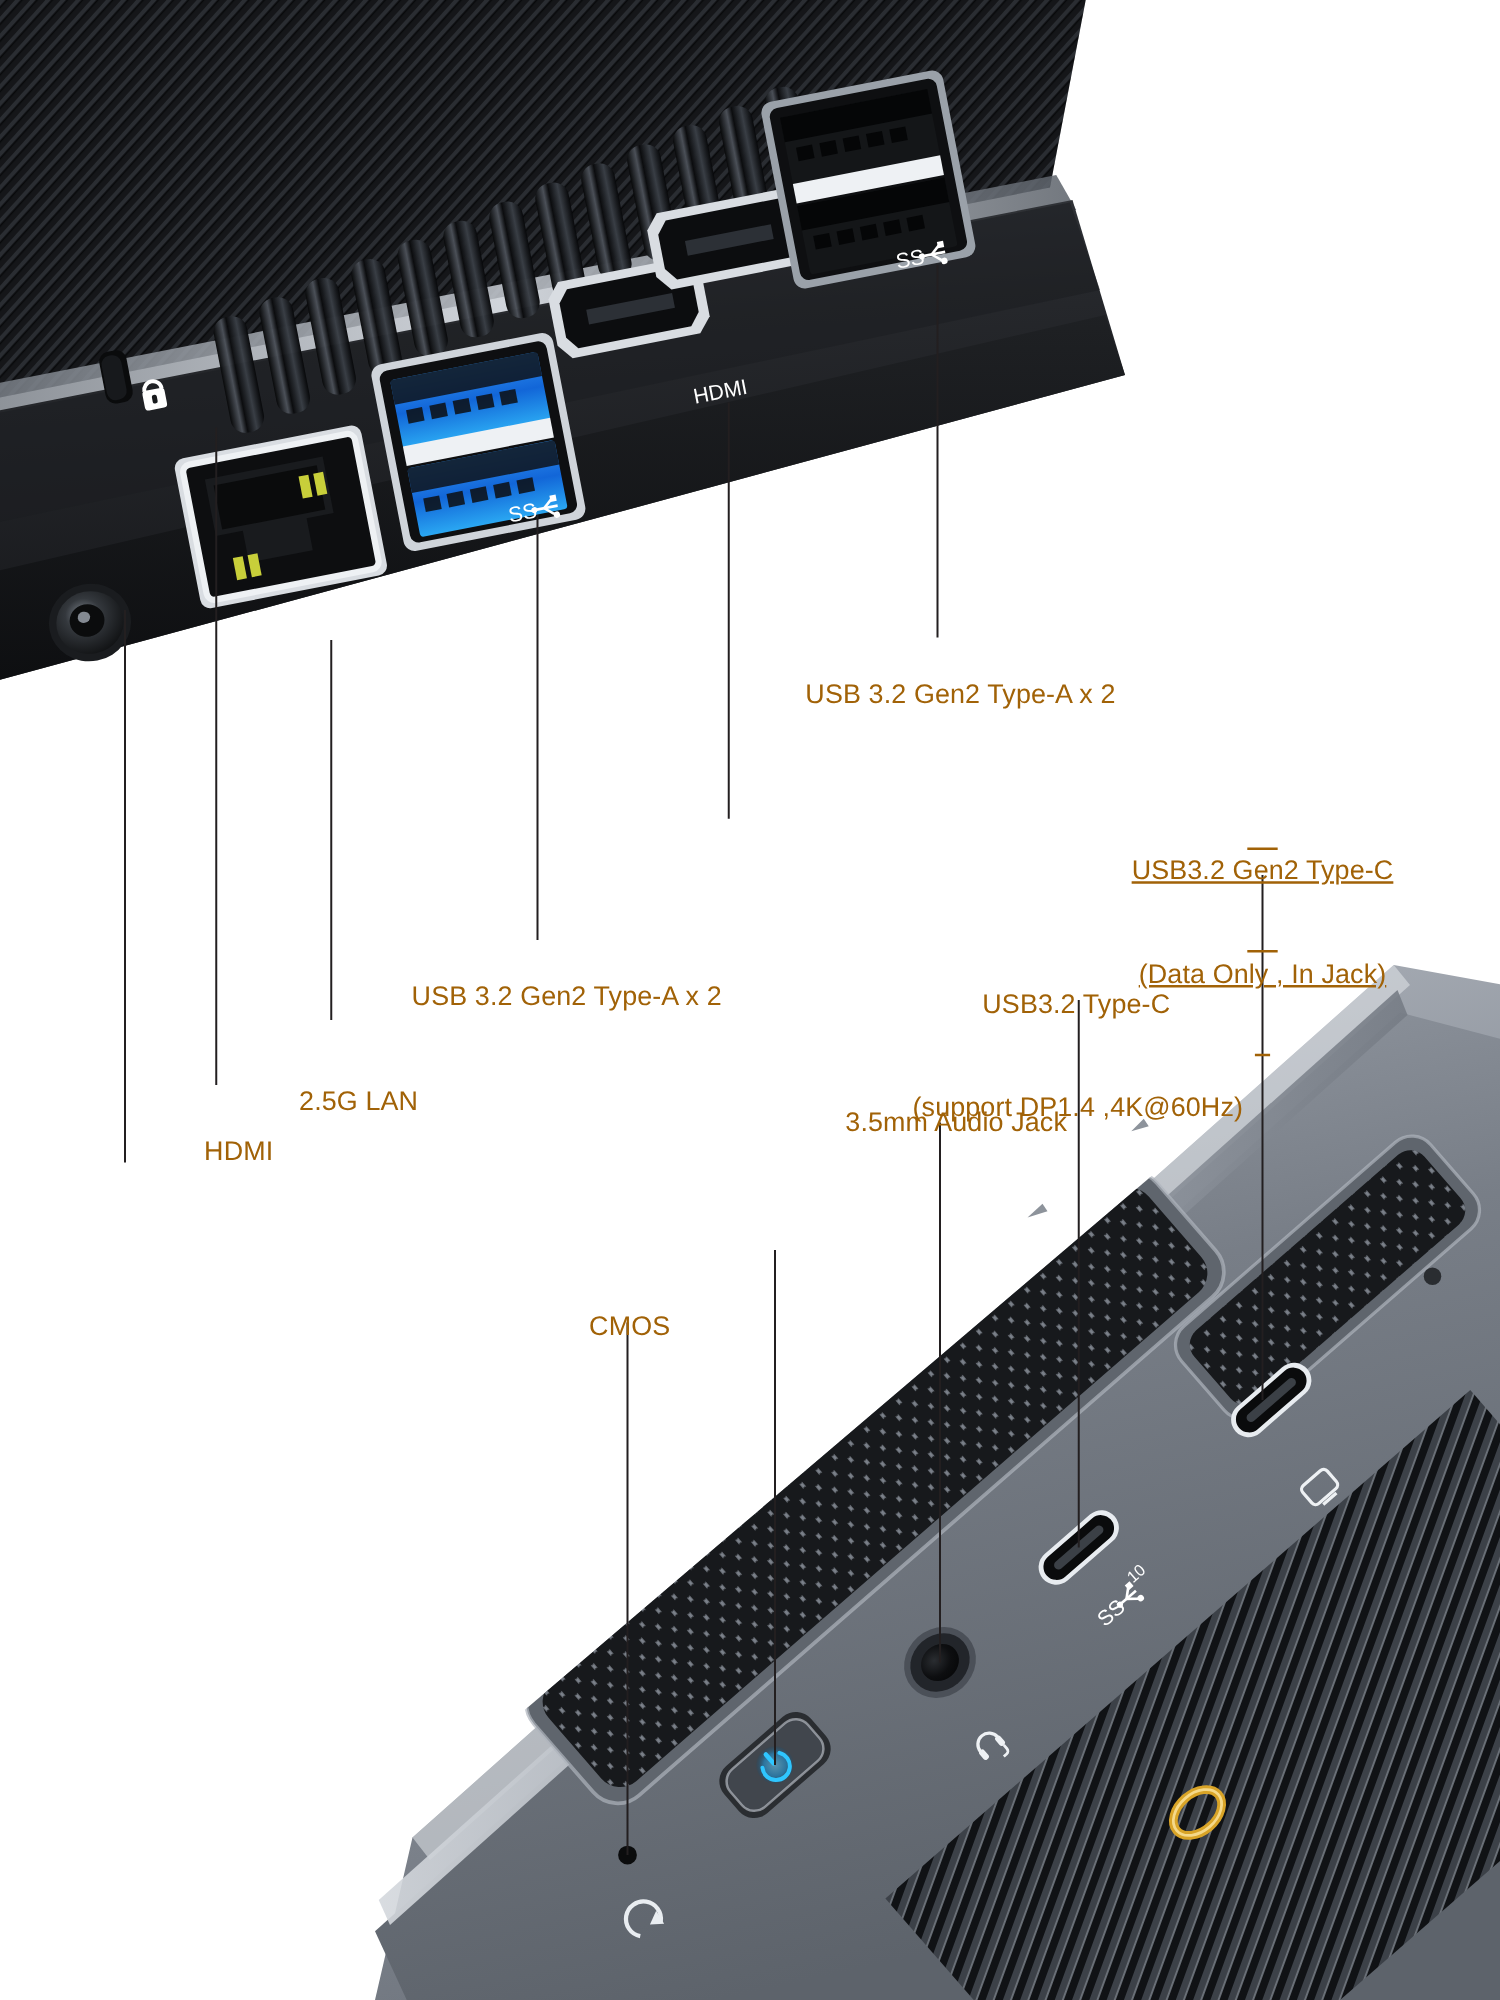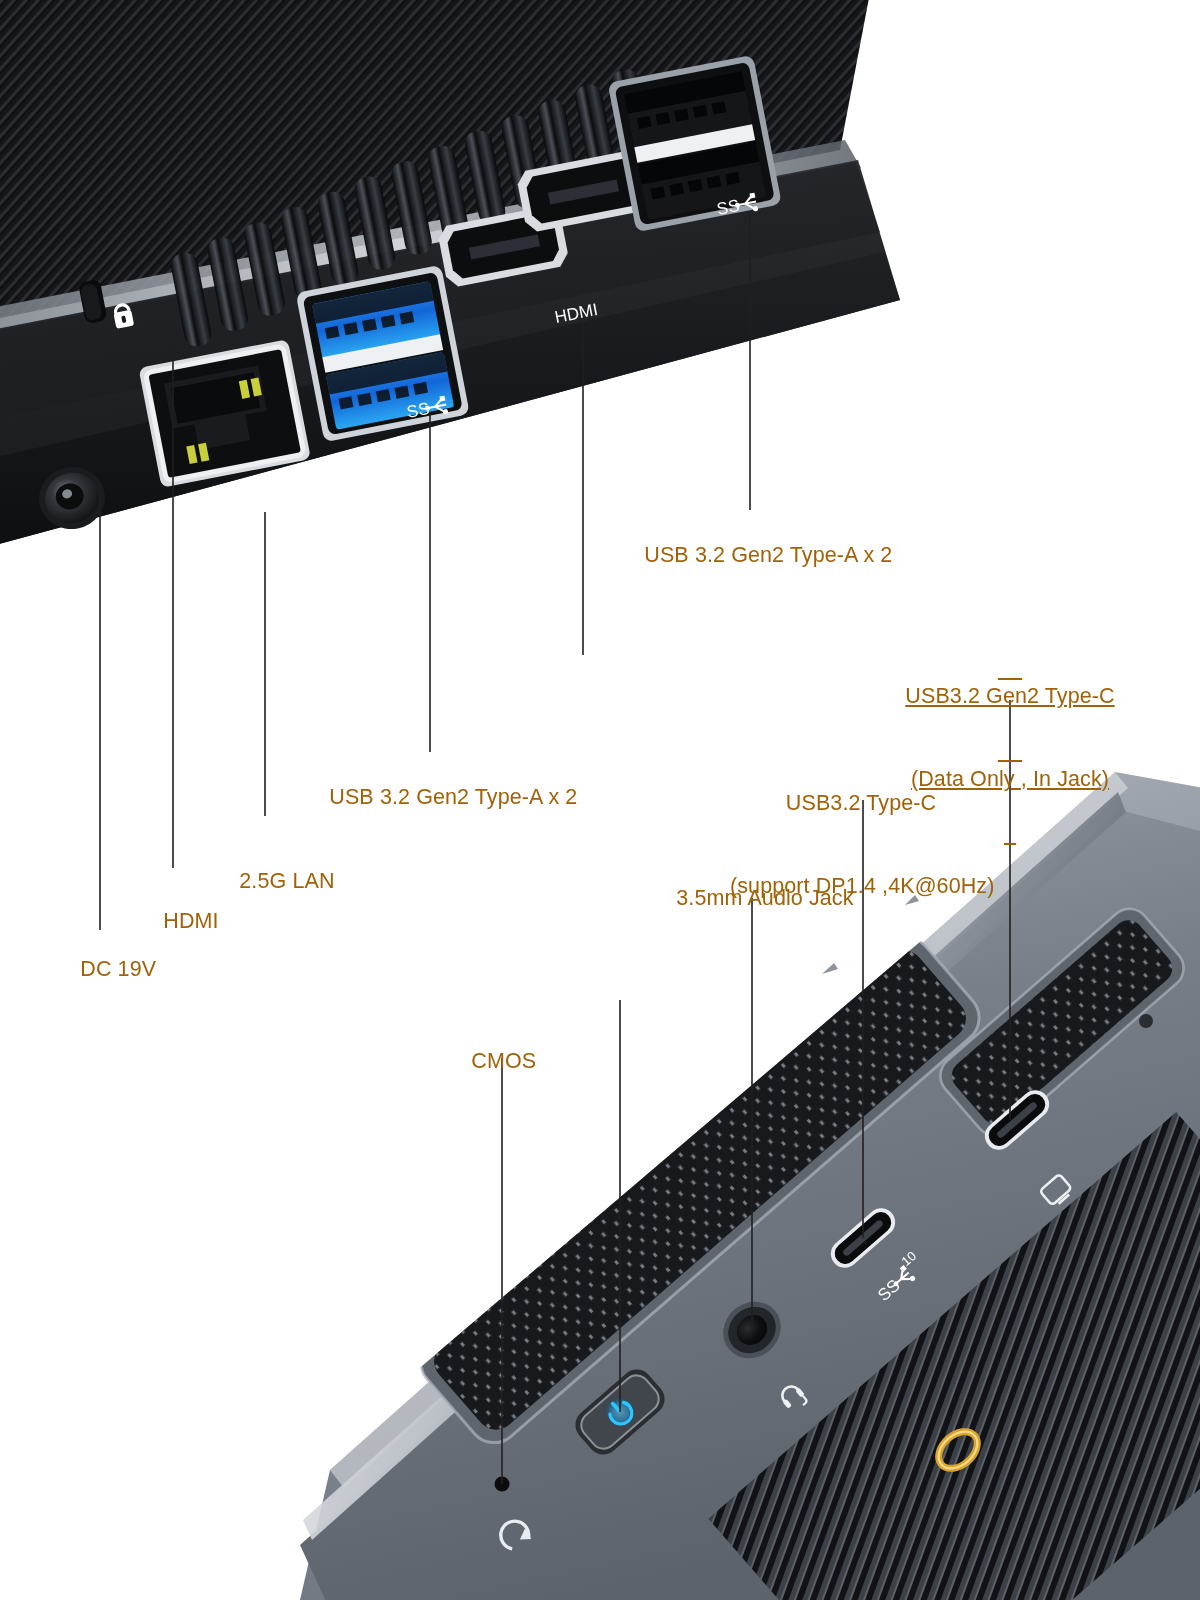--- a/index.html
+++ b/index.html
@@ -421,17 +421,14 @@
 
 
   <div class="callout" style="left:139px;top:880px;">
     <span>HDMI</span>
   </div>
 
   <div class="callout" style="left:447px;top:1020px;">
     <span>CMOS</span>
   </div>
 
-  <div class="callout" style="left:56px;top:928px;">
-    <span>DC 19V</span>
-  </div>
 
 </div>
 
 </body></html>

